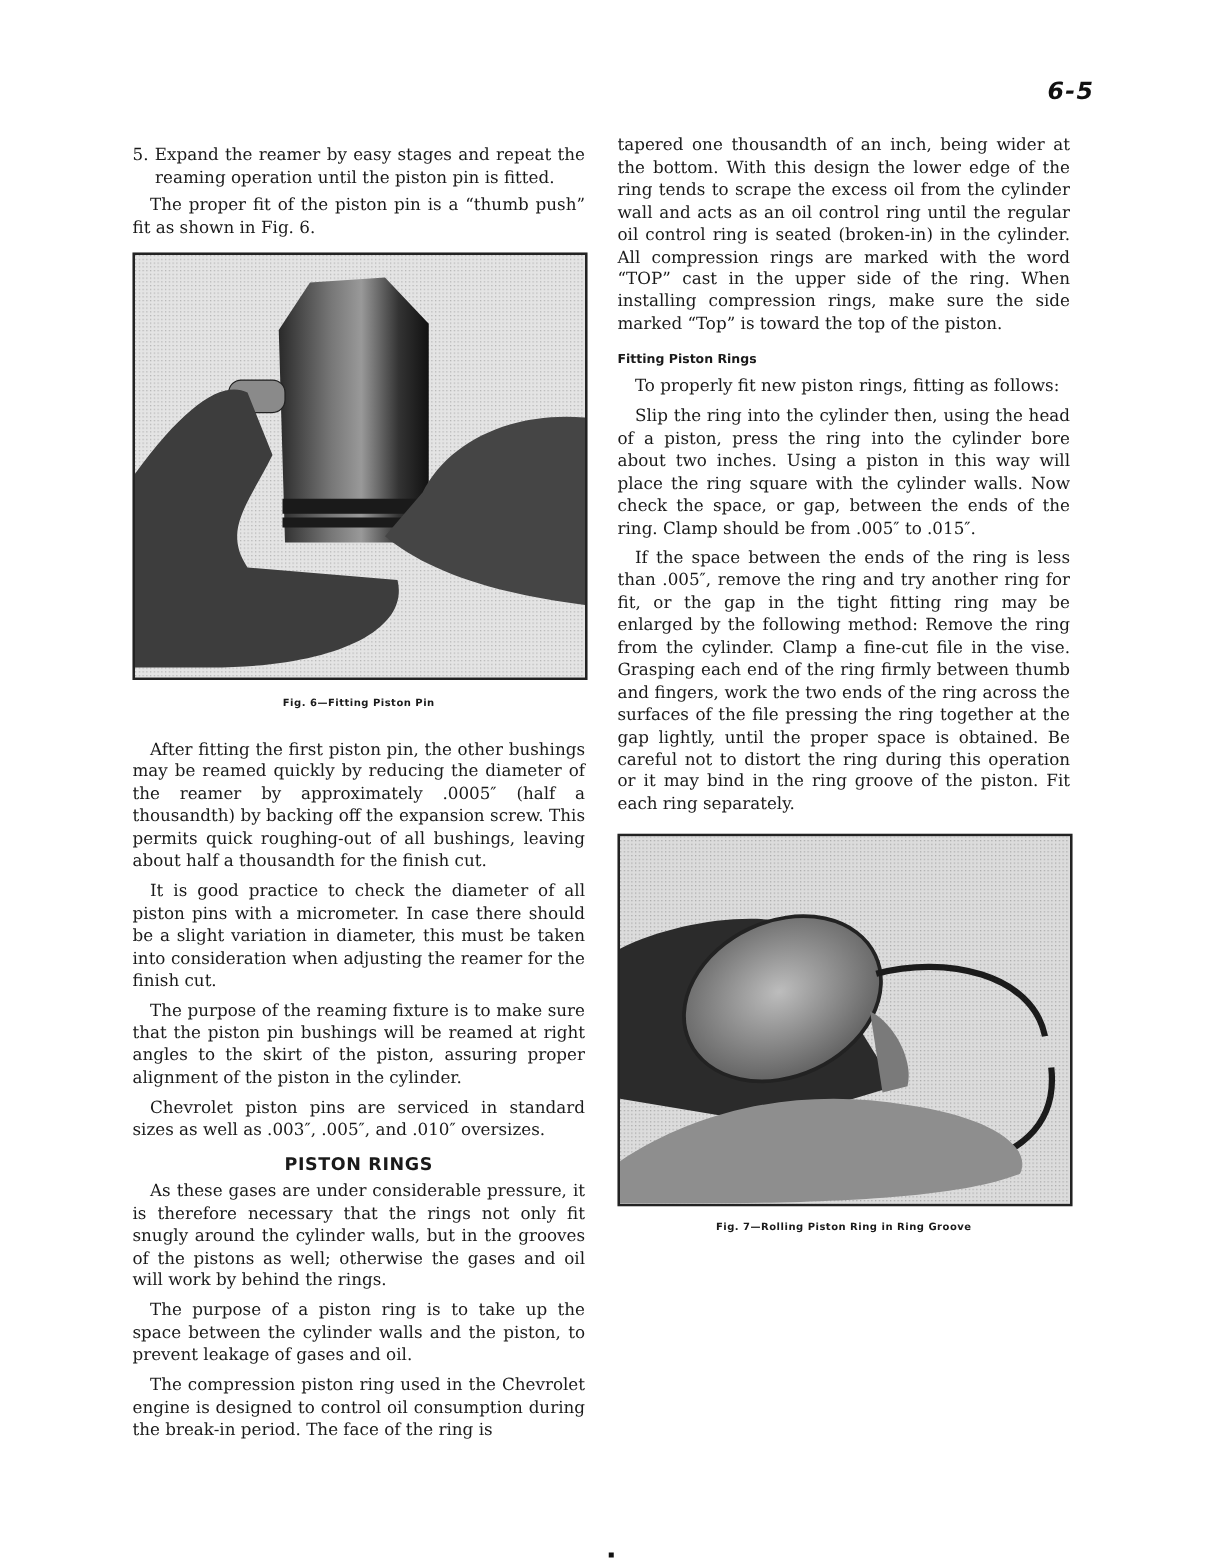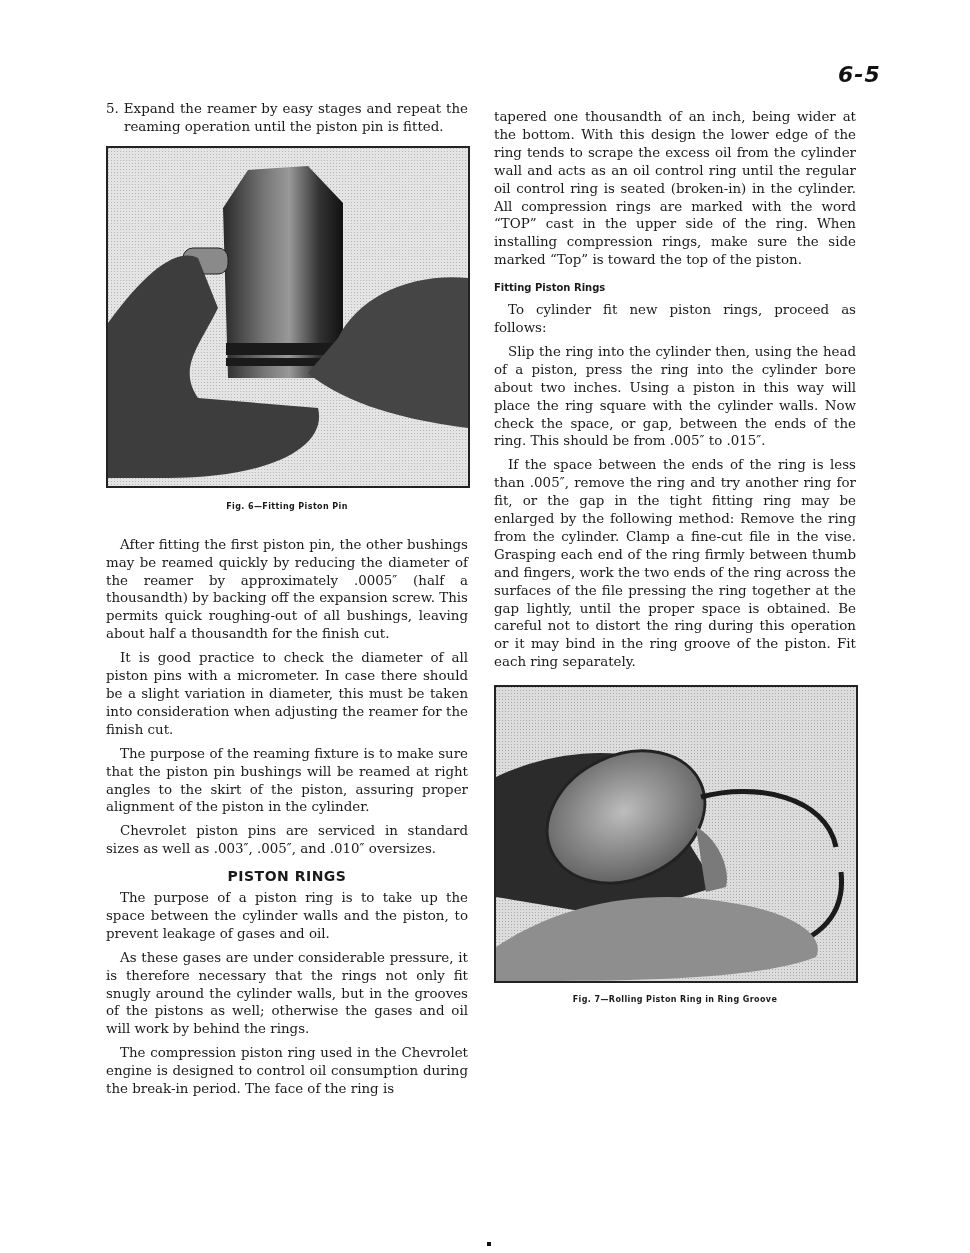--- a/index.html
+++ b/index.html
@@ -1,21 +1,21 @@
 <!DOCTYPE html>
 <html><head>
 <meta charset="utf-8">
 <style>
   html, body { margin:0; padding:0; background:#ffffff; }
   body { width:970px; height:1253px; position:relative; overflow:hidden;
          font-family:"DejaVu Serif", "Liberation Serif", serif; color:#1a1a1a; }
   .page-number { position:absolute; left:838px; top:62px; font-family:"DejaVu Sans", sans-serif;
-                 font-weight:bold; font-style:italic; font-size:22px; letter-spacing:1px; color:#111; }
+                 font-weight:bold; font-style:italic; font-size:19px; letter-spacing:1px; color:#111; }
   .col { position:absolute; width:362px; font-size:13.4px; line-height:17.9px; }
-  .col-left { left:106px; top:100px; }
+  .col-left { left:106px; top:116px; }
   .col-right { left:494px; top:108px; }
   p { margin:0 0 6px 0; text-align:justify; text-indent:14px; }
   p.list-item { text-indent:-18px; padding-left:18px; margin-bottom:4px; }
   p.noindent { text-indent:0; }
   .heading-center { font-family:"DejaVu Sans", sans-serif; font-weight:bold; font-size:14px;
                     text-align:center; letter-spacing:0.5px; margin:10px 0 3px 0; }
   .heading-left { font-family:"DejaVu Sans", sans-serif; font-weight:bold; font-size:10px;
                   margin:10px 0 4px 0; }
   .figure { border:2px solid #222; position:relative; overflow:hidden; background:#d9d9d9; }
   .fig6 { width:360px; height:338px; margin:10px 0 10px 0; }
@@ -25,20 +25,21 @@
   .figure svg { position:absolute; left:0; top:0; width:100%; height:100%; }
   .footer-dot { position:absolute; left:487px; top:1242px; width:4px; height:4px; background:#111; }
 </style>
 </head>
 <body>
 
 <div class="page-number">6-5</div>
 
 <div class="col col-left">
   <p class="list-item">5. Expand the reamer by easy stages and repeat the reaming operation until the piston pin is fitted.</p>
+  <p>The proper fit of the piston pin is a “thumb push” fit as shown in Fig. 6.</p>
 
   <div class="figure fig6">
     <svg viewBox="0 0 360 338" preserveAspectRatio="none">
       <defs>
         <pattern id="ht1" width="3" height="3" patternUnits="userSpaceOnUse">
           <rect width="3" height="3" fill="#e4e4e4"></rect>
             <rect width="1" height="1" fill="#b5b5b5"></rect>
         </pattern>
         <linearGradient id="pist" x1="0" x2="1">
           <stop offset="0" stop-color="#2a2a2a"></stop>
@@ -58,31 +59,31 @@
     </svg>
   </div>
   <div class="caption">Fig. 6—Fitting Piston Pin</div>
 
   <p>After fitting the first piston pin, the other bushings may be reamed quickly by reducing the diameter of the reamer by approximately .0005″ (half a thousandth) by backing off the expansion screw. This permits quick roughing-out of all bushings, leaving about half a thousandth for the finish cut.</p>
   <p>It is good practice to check the diameter of all piston pins with a micrometer. In case there should be a slight variation in diameter, this must be taken into consideration when adjusting the reamer for the finish cut.</p>
   <p>The purpose of the reaming fixture is to make sure that the piston pin bushings will be reamed at right angles to the skirt of the piston, assuring proper alignment of the piston in the cylinder.</p>
   <p>Chevrolet piston pins are serviced in standard sizes as well as .003″, .005″, and .010″ oversizes.</p>
 
   <div class="heading-center">PISTON RINGS</div>
+  <p>As these gases are under considerable pressure, it is therefore necessary that the rings not only fit snugly around the cylinder walls, but in the grooves of the pistons as well; otherwise the gases and oil will work by behind the rings.</p>
   <p>The purpose of a piston ring is to take up the space between the cylinder walls and the piston, to prevent leakage of gases and oil.</p>
-  <p>As these gases are under considerable pressure, it is therefore necessary that the rings not only fit snugly around the cylinder walls, but in the grooves of the pistons as well; otherwise the gases and oil will work by behind the rings.</p>
   <p>The compression piston ring used in the Chevrolet engine is designed to control oil consumption during the break-in period. The face of the ring is</p>
 </div>
 
 <div class="col col-right">
   <p class="noindent">tapered one thousandth of an inch, being wider at the bottom. With this design the lower edge of the ring tends to scrape the excess oil from the cylinder wall and acts as an oil control ring until the regular oil control ring is seated (broken-in) in the cylinder. All compression rings are marked with the word “TOP” cast in the upper side of the ring. When installing compression rings, make sure the side marked “Top” is toward the top of the piston.</p>
 
   <div class="heading-left">Fitting Piston Rings</div>
-  <p>To cylinder fit new piston rings, proceed as follows:</p>
-  <p>Slip the ring into the cylinder then, using the head of a piston, press the ring into the cylinder bore about two inches. Using a piston in this way will place the ring square with the cylinder walls. Now check the space, or gap, between the ends of the ring. This should be from .005″ to .015″.</p>
+  <p>To properly fit new piston rings, fitting as follows:</p>
+  <p>Slip the ring into the cylinder then, using the head of a piston, press the ring into the cylinder bore about two inches. Using a piston in this way will place the ring square with the cylinder walls. Now check the space, or gap, between the ends of the ring. Clamp should be from .005″ to .015″.</p>
   <p>If the space between the ends of the ring is less than .005″, remove the ring and try another ring for fit, or the gap in the tight fitting ring may be enlarged by the following method: Remove the ring from the cylinder. Clamp a fine-cut file in the vise. Grasping each end of the ring firmly between thumb and fingers, work the two ends of the ring across the surfaces of the file pressing the ring together at the gap lightly, until the proper space is obtained. Be careful not to distort the ring during this operation or it may bind in the ring groove of the piston. Fit each ring separately.</p>
 
   <div class="figure fig7">
     <svg viewBox="0 0 360 294" preserveAspectRatio="none">
       <defs>
         <pattern id="ht2" width="3" height="3" patternUnits="userSpaceOnUse">
           <rect width="3" height="3" fill="#dcdcdc"></rect>
             <rect width="1" height="1" fill="#aaaaaa"></rect>
         </pattern>
         <radialGradient id="top" cx="0.5" cy="0.45" r="0.6">

